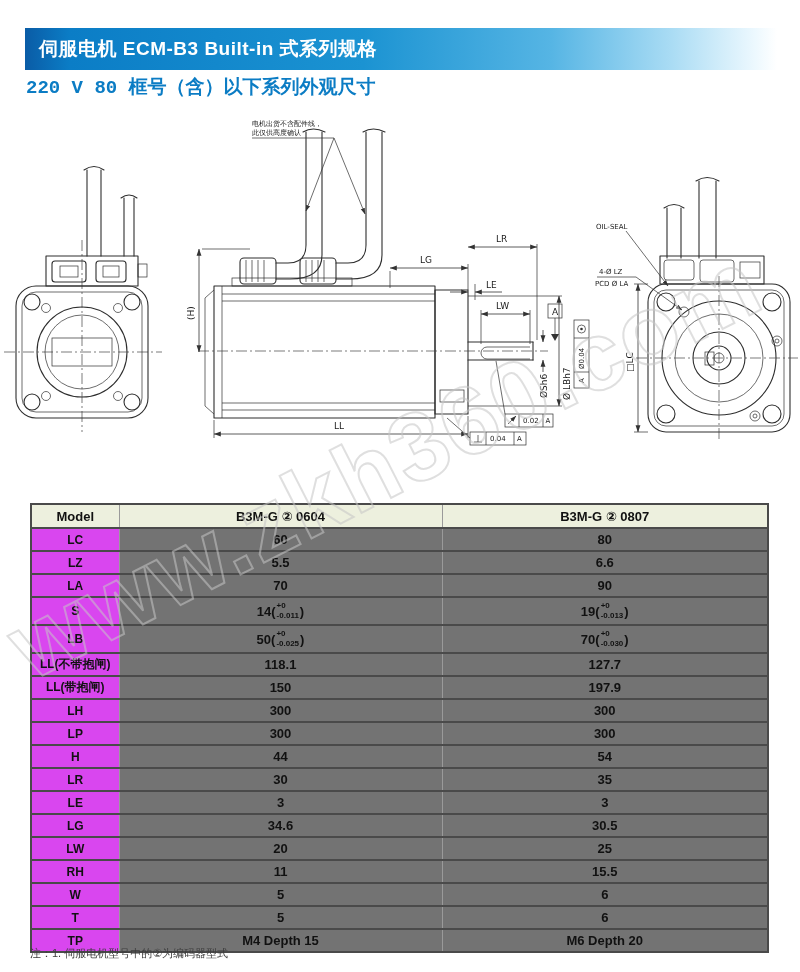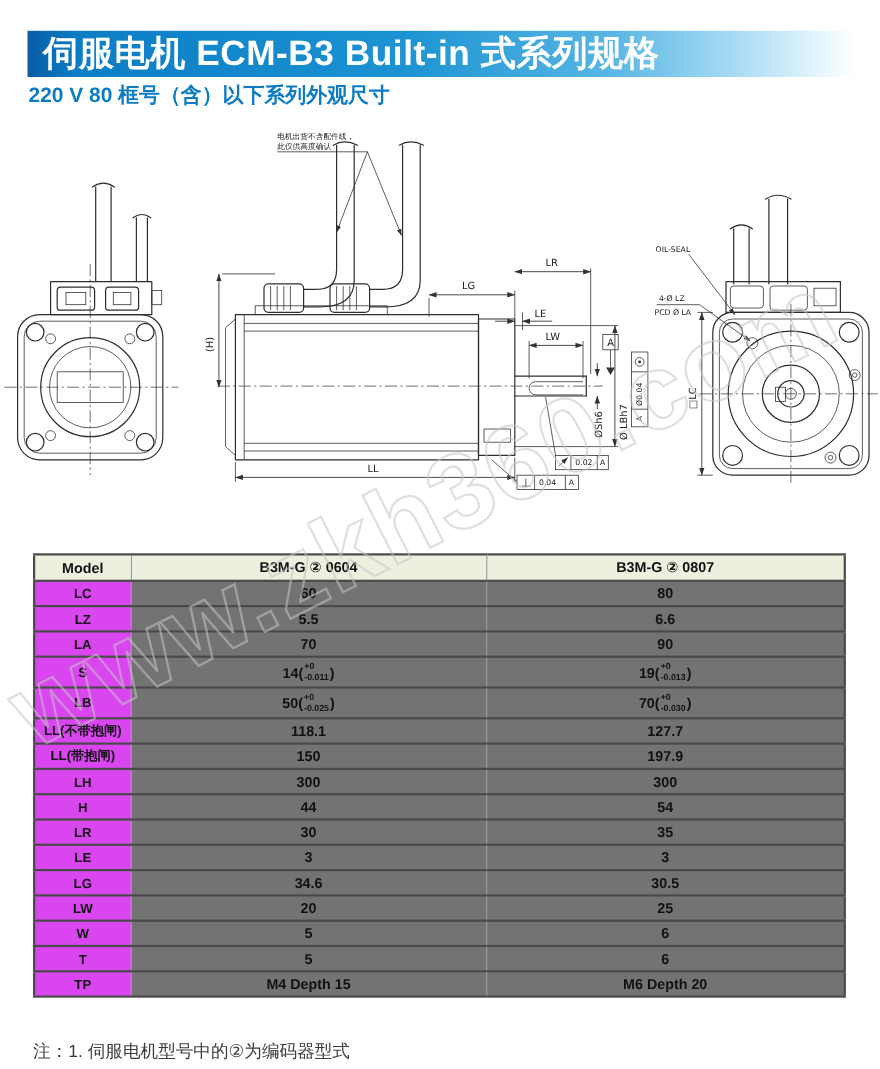--- a/index.html
+++ b/index.html
@@ -2,22 +2,22 @@
 <html><head>
 <meta charset="utf-8">
 <style>
   html,body{margin:0;padding:0;background:#ffffff;}
   .page{position:relative;width:800px;height:972px;background:#fff;overflow:hidden;
         font-family:"Liberation Sans","DejaVu Sans",sans-serif;}
   
   .banner{position:absolute;left:25px;top:28px;width:752px;height:42px;
           background:linear-gradient(to right,#0a5ca6 0%,#0b7dc6 6%,#1b93d2 45%,#56b5e4 70%,#aadcf4 86%,#ecf8fe 97%,#ffffff 100%);
           display:flex;align-items:center;}
-  .banner-title{color:#ffffff;font-size:32px;font-weight:bold;letter-spacing:.5px;padding-left:14px;white-space:nowrap;}
-  .subtitle{position:absolute;left:26px;top:74px;color:#0b7cc4;font-size:19px;font-weight:bold;white-space:nowrap;}
+  .banner-title{color:#ffffff;font-size:19px;font-weight:bold;letter-spacing:.5px;padding-left:14px;white-space:nowrap;}
+  .subtitle{position:absolute;left:26px;top:74px;color:#0b7cc4;font-size:19px;font-weight:bold;white-space:nowrap;font-family:Liberation Mono, monospace;}
   
   .drawing{position:absolute;left:0;top:108px;}
   .ln{stroke:#2e2e2e;stroke-width:1.1;fill:none;stroke-linejoin:round;stroke-linecap:round;}
   .ln2{stroke:#2e2e2e;stroke-width:.7;fill:none;}
   .cl{stroke:#444;stroke-width:.7;fill:none;stroke-dasharray:11 3 2 3;}
   .dim{stroke:#333;stroke-width:.8;fill:none;}
   .dt{font:9px "DejaVu Sans",sans-serif;fill:#1a1a1a;}
   .dts{font:7px "DejaVu Sans",sans-serif;fill:#1a1a1a;}
   
   .watermark{position:absolute;left:16px;top:596px;z-index:6;pointer-events:none;
@@ -32,21 +32,21 @@
               text-align:center;vertical-align:middle;padding:0;color:#111;}
   .spec-table{border:2px solid #4a4a4a;}
   .spec-table th{background:#edf0de;font-size:13px;font-weight:bold;height:22px;}
   .spec-table td{font-size:13px;font-weight:bold;height:21px;background:#737373;}
   .spec-table td.lab{background:#d946ef;font-size:12px;}
   .spec-table tr.tol td{height:26px;}
   .tolwrap{display:inline-flex;align-items:center;justify-content:flex-end;line-height:1;}
   .tolstack{display:inline-flex;flex-direction:column;align-items:flex-start;
             font-size:8px;line-height:1.2;font-weight:bold;margin:0 1px;}
   
-  .footnote{position:absolute;left:30px;top:946px;font-size:16px;color:#3c3c3c;z-index:2;}
+  .footnote{position:absolute;left:30px;top:946px;font-size:11px;color:#3c3c3c;z-index:2;}
 </style>
 </head>
 <body>
 
 <div class="page">
 
   <div class="banner">
     <span class="banner-title">伺服电机 ECM-B3 Built-in 式系列规格</span>
   </div>
   <div class="subtitle">220 V 80 框号（含）以下系列外观尺寸</div>
@@ -319,20 +319,25 @@
           <td class="lab">LL(带抱闸)</td>
           <td>150</td>
           <td>197.9</td>
         </tr>
     <tr>
           <td class="lab">LH</td>
           <td>300</td>
           <td>300</td>
         </tr>
     <tr>
+          <td class="lab">LP</td>
+          <td>300</td>
+          <td>300</td>
+        </tr>
+    <tr>
           <td class="lab">H</td>
           <td>44</td>
           <td>54</td>
         </tr>
     <tr>
           <td class="lab">LR</td>
           <td>30</td>
           <td>35</td>
         </tr>
     <tr>
@@ -344,20 +349,25 @@
           <td class="lab">LG</td>
           <td>34.6</td>
           <td>30.5</td>
         </tr>
     <tr>
           <td class="lab">LW</td>
           <td>20</td>
           <td>25</td>
         </tr>
     <tr>
+          <td class="lab">RH</td>
+          <td>11</td>
+          <td>15.5</td>
+        </tr>
+    <tr>
           <td class="lab">W</td>
           <td>5</td>
           <td>6</td>
         </tr>
     <tr>
           <td class="lab">T</td>
           <td>5</td>
           <td>6</td>
         </tr>
     <tr>

